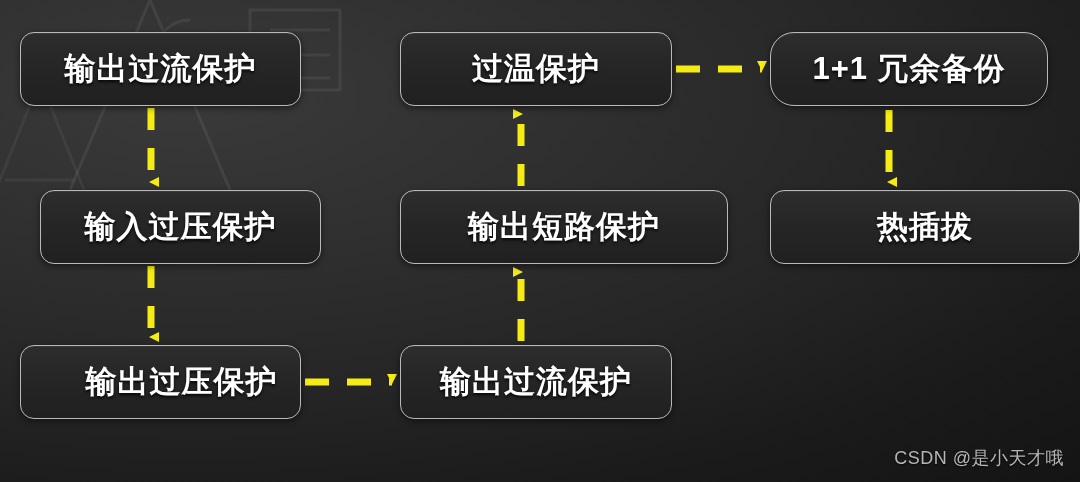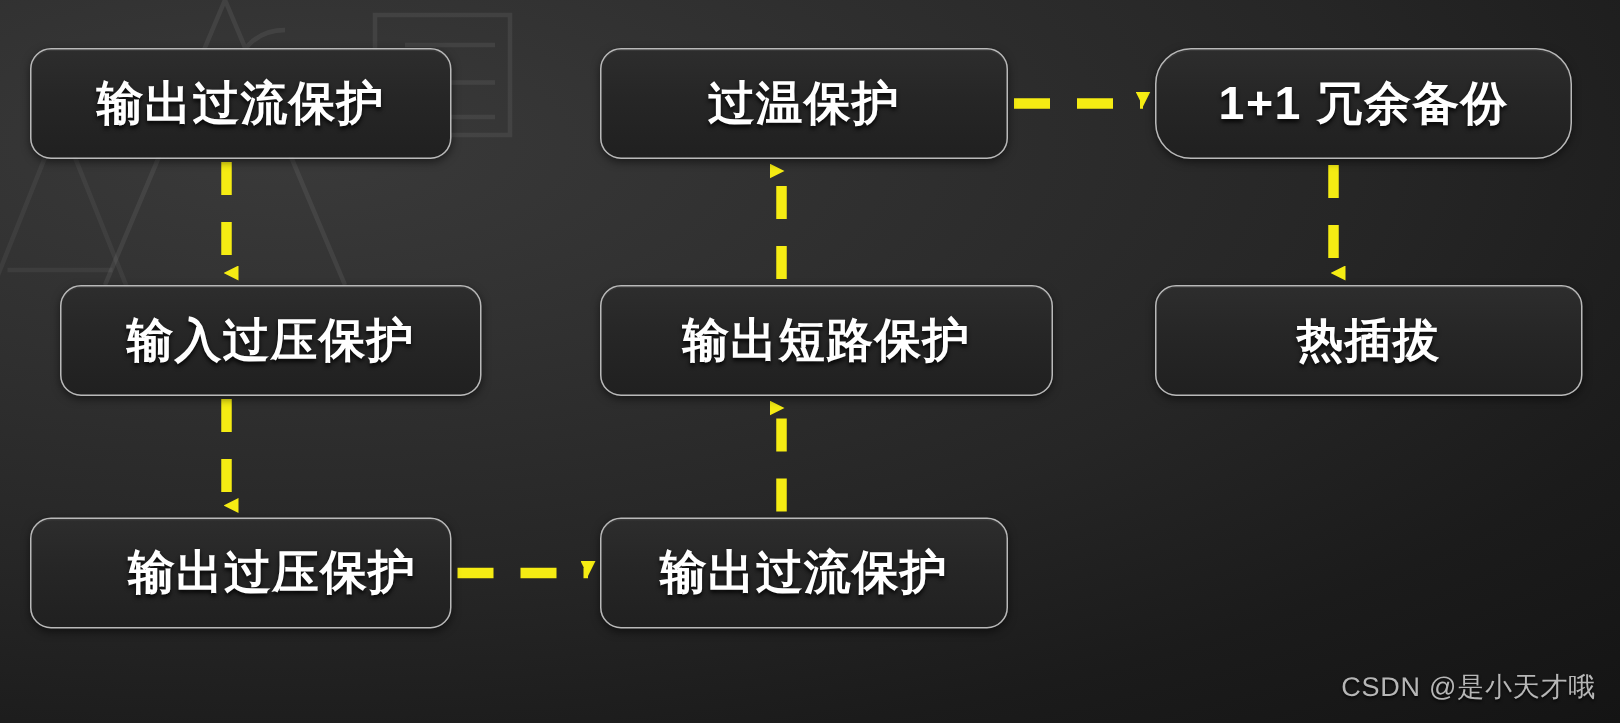--- a/index.html
+++ b/index.html
@@ -52,24 +52,24 @@
     text-shadow: 0 2px 3px rgba(0,0,0,0.85);
     box-shadow: inset 0 1px 0 rgba(255,255,255,0.06), 0 2px 6px rgba(0,0,0,0.5);
     white-space: nowrap;
   }
 
   
   #node-input-uv   { left: 20px;  top: 32px;  width: 281px; height: 74px; }
   #node-input-ov   { left: 20px;  top: 190px; width: 281px; height: 74px; margin-left: 20px; }
   #node-output-ov  { left: 20px;  top: 345px; width: 281px; height: 74px; padding-left: 42px; }
   #node-ot         { left: 400px; top: 32px;  width: 272px; height: 74px; }
-  #node-short      { left: 400px; top: 190px; width: 302px; height: 74px; }
+  #node-short      { left: 400px; top: 190px; width: 328px; height: 74px; }
   #node-oc         { left: 400px; top: 345px; width: 272px; height: 74px; }
   #node-redundant  { left: 770px; top: 32px;  width: 278px; height: 74px; border-radius: 24px; }
-  #node-hotswap    { left: 770px; top: 190px; width: 285px; height: 74px; font-family: Liberation Serif, serif; }
+  #node-hotswap    { left: 770px; top: 190px; width: 310px; height: 74px; font-family: Liberation Serif, serif; }
 
   .edges {
     position: absolute;
     left: 0; top: 0;
     width: 1080px;
     height: 482px;
     pointer-events: none;
   }
 
   .watermark {

